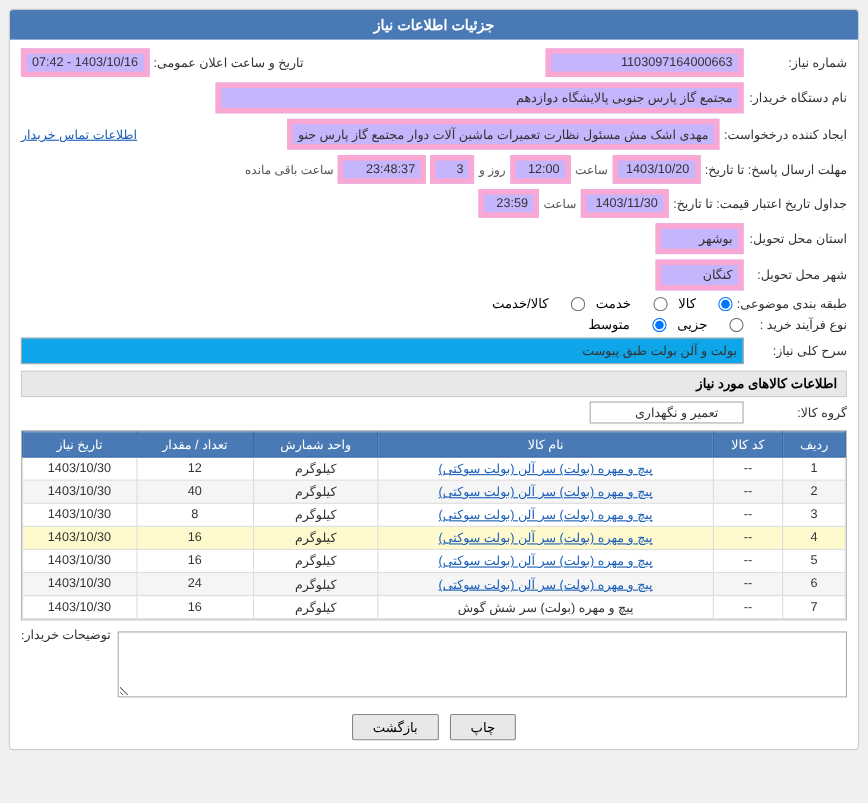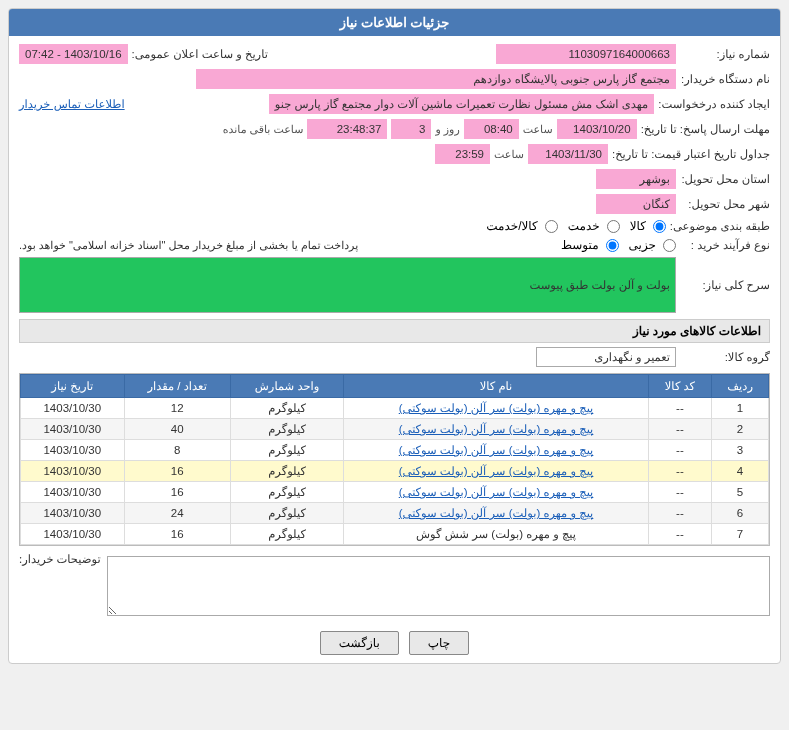--- a/index.html
+++ b/index.html
@@ -39,22 +39,22 @@
       gap: 4px;
     }
     .label {
       color: #333;
       white-space: nowrap;
       font-size: 11.5px;
       text-align: right;
       min-width: 90px;
     }
     .field-box {
-      border: 1px solid #f9a8d4;
-      background: #f9a8d4;
+      border: 5px solid #f9a8d4;
+      background: #c4b5fd;
       padding: 2px 5px;
       min-height: 20px;
       font-size: 11.5px;
       color: #333;
       display: inline-flex;
       align-items: center;
       direction: rtl;
     }
     .field-wide { min-width: 320px; }
     .field-medium { min-width: 180px; }
@@ -77,21 +77,21 @@
       text-align: right;
     }
     .radio-group {
       display: flex;
       gap: 10px;
       align-items: center;
     }
     .radio-item {
       display: flex;
       align-items: center;
-      gap: 7px;
+      gap: 20px;
     }
     .table-container {
       border: 1px solid #bbb;
       margin: 6px 0;
       overflow: hidden;
     }
     table {
       width: 100%;
       border-collapse: collapse;
       font-size: 11.5px;
@@ -147,32 +147,32 @@
       gap: 6px;
       margin-top: 6px;
     }
     .inline-label {
       font-size: 11px;
       color: #555;
     }
     .group-label-box {
       border: 1px solid #aaa;
       background: #fff;
-      padding: 2px 5px;
+      padding: 2px 22px;
       min-height: 20px;
       font-size: 11.5px;
       color: #333;
       display: inline-flex;
       align-items: center;
       min-width: 140px;
     }
     .search-desc-box {
       border: 1px solid #aaa;
-      background: #22c55e;
-      padding: 20px 5px;
+      background: #0ea5e9;
+      padding: 4px 5px;
       min-height: 20px;
       font-size: 11.5px;
       color: #333;
       display: inline-flex;
       align-items: center;
       flex: 1;
       text-align: right;
     }
   </style>
 </head>
@@ -202,21 +202,21 @@
         <span class="label">ایجاد کننده درخخواست:</span>
         <span class="field-box" style="min-width:280px;">مهدی اشک مش مسئول نظارت تعمیرات ماشین آلات دوار مجتمع گاز پارس جنو</span>
         <span style="flex:1"></span>
         <span class="link-text">اطلاعات تماس خریدار</span>
       </div>
 
       <div class="form-row">
         <span class="label">مهلت ارسال پاسخ: تا تاریخ:</span>
         <span class="field-box field-small">1403/10/20</span>
         <span class="inline-label">ساعت</span>
-        <span class="field-box field-tiny">08:40</span>
+        <span class="field-box field-tiny">12:00</span>
         <span class="inline-label">روز و</span>
         <span class="field-box field-num">3</span>
         <span class="field-box field-small">23:48:37</span>
         <span class="inline-label">ساعت باقی مانده</span>
       </div>
 
       <div class="form-row">
         <span class="label">جداول تاریخ اعتبار قیمت: تا تاریخ:</span>
         <span class="field-box field-small">1403/11/30</span>
         <span class="inline-label">ساعت</span>
@@ -257,21 +257,20 @@
           <div class="radio-item">
             <input type="radio" name="farayand" style="">
             <span>جزیی</span>
           </div>
           <div class="radio-item">
             <input type="radio" name="farayand" checked="" style="">
             <span>متوسط</span>
           </div>
         </div>
         <span style="flex:1"></span>
-        <span style="font-size:11px; color:#333;">پرداخت تمام یا بخشی از مبلغ خریدار محل "اسناد خزانه اسلامی" خواهد بود.</span>
       </div>
 
       <div class="form-row">
         <span class="label">سرح کلی نیاز:</span>
         <span class="search-desc-box">بولت و آلن بولت طبق پیوست</span>
       </div>
 
       <div class="section-title">اطلاعات کالاهای مورد نیاز</div>
 
       <div class="form-row">

